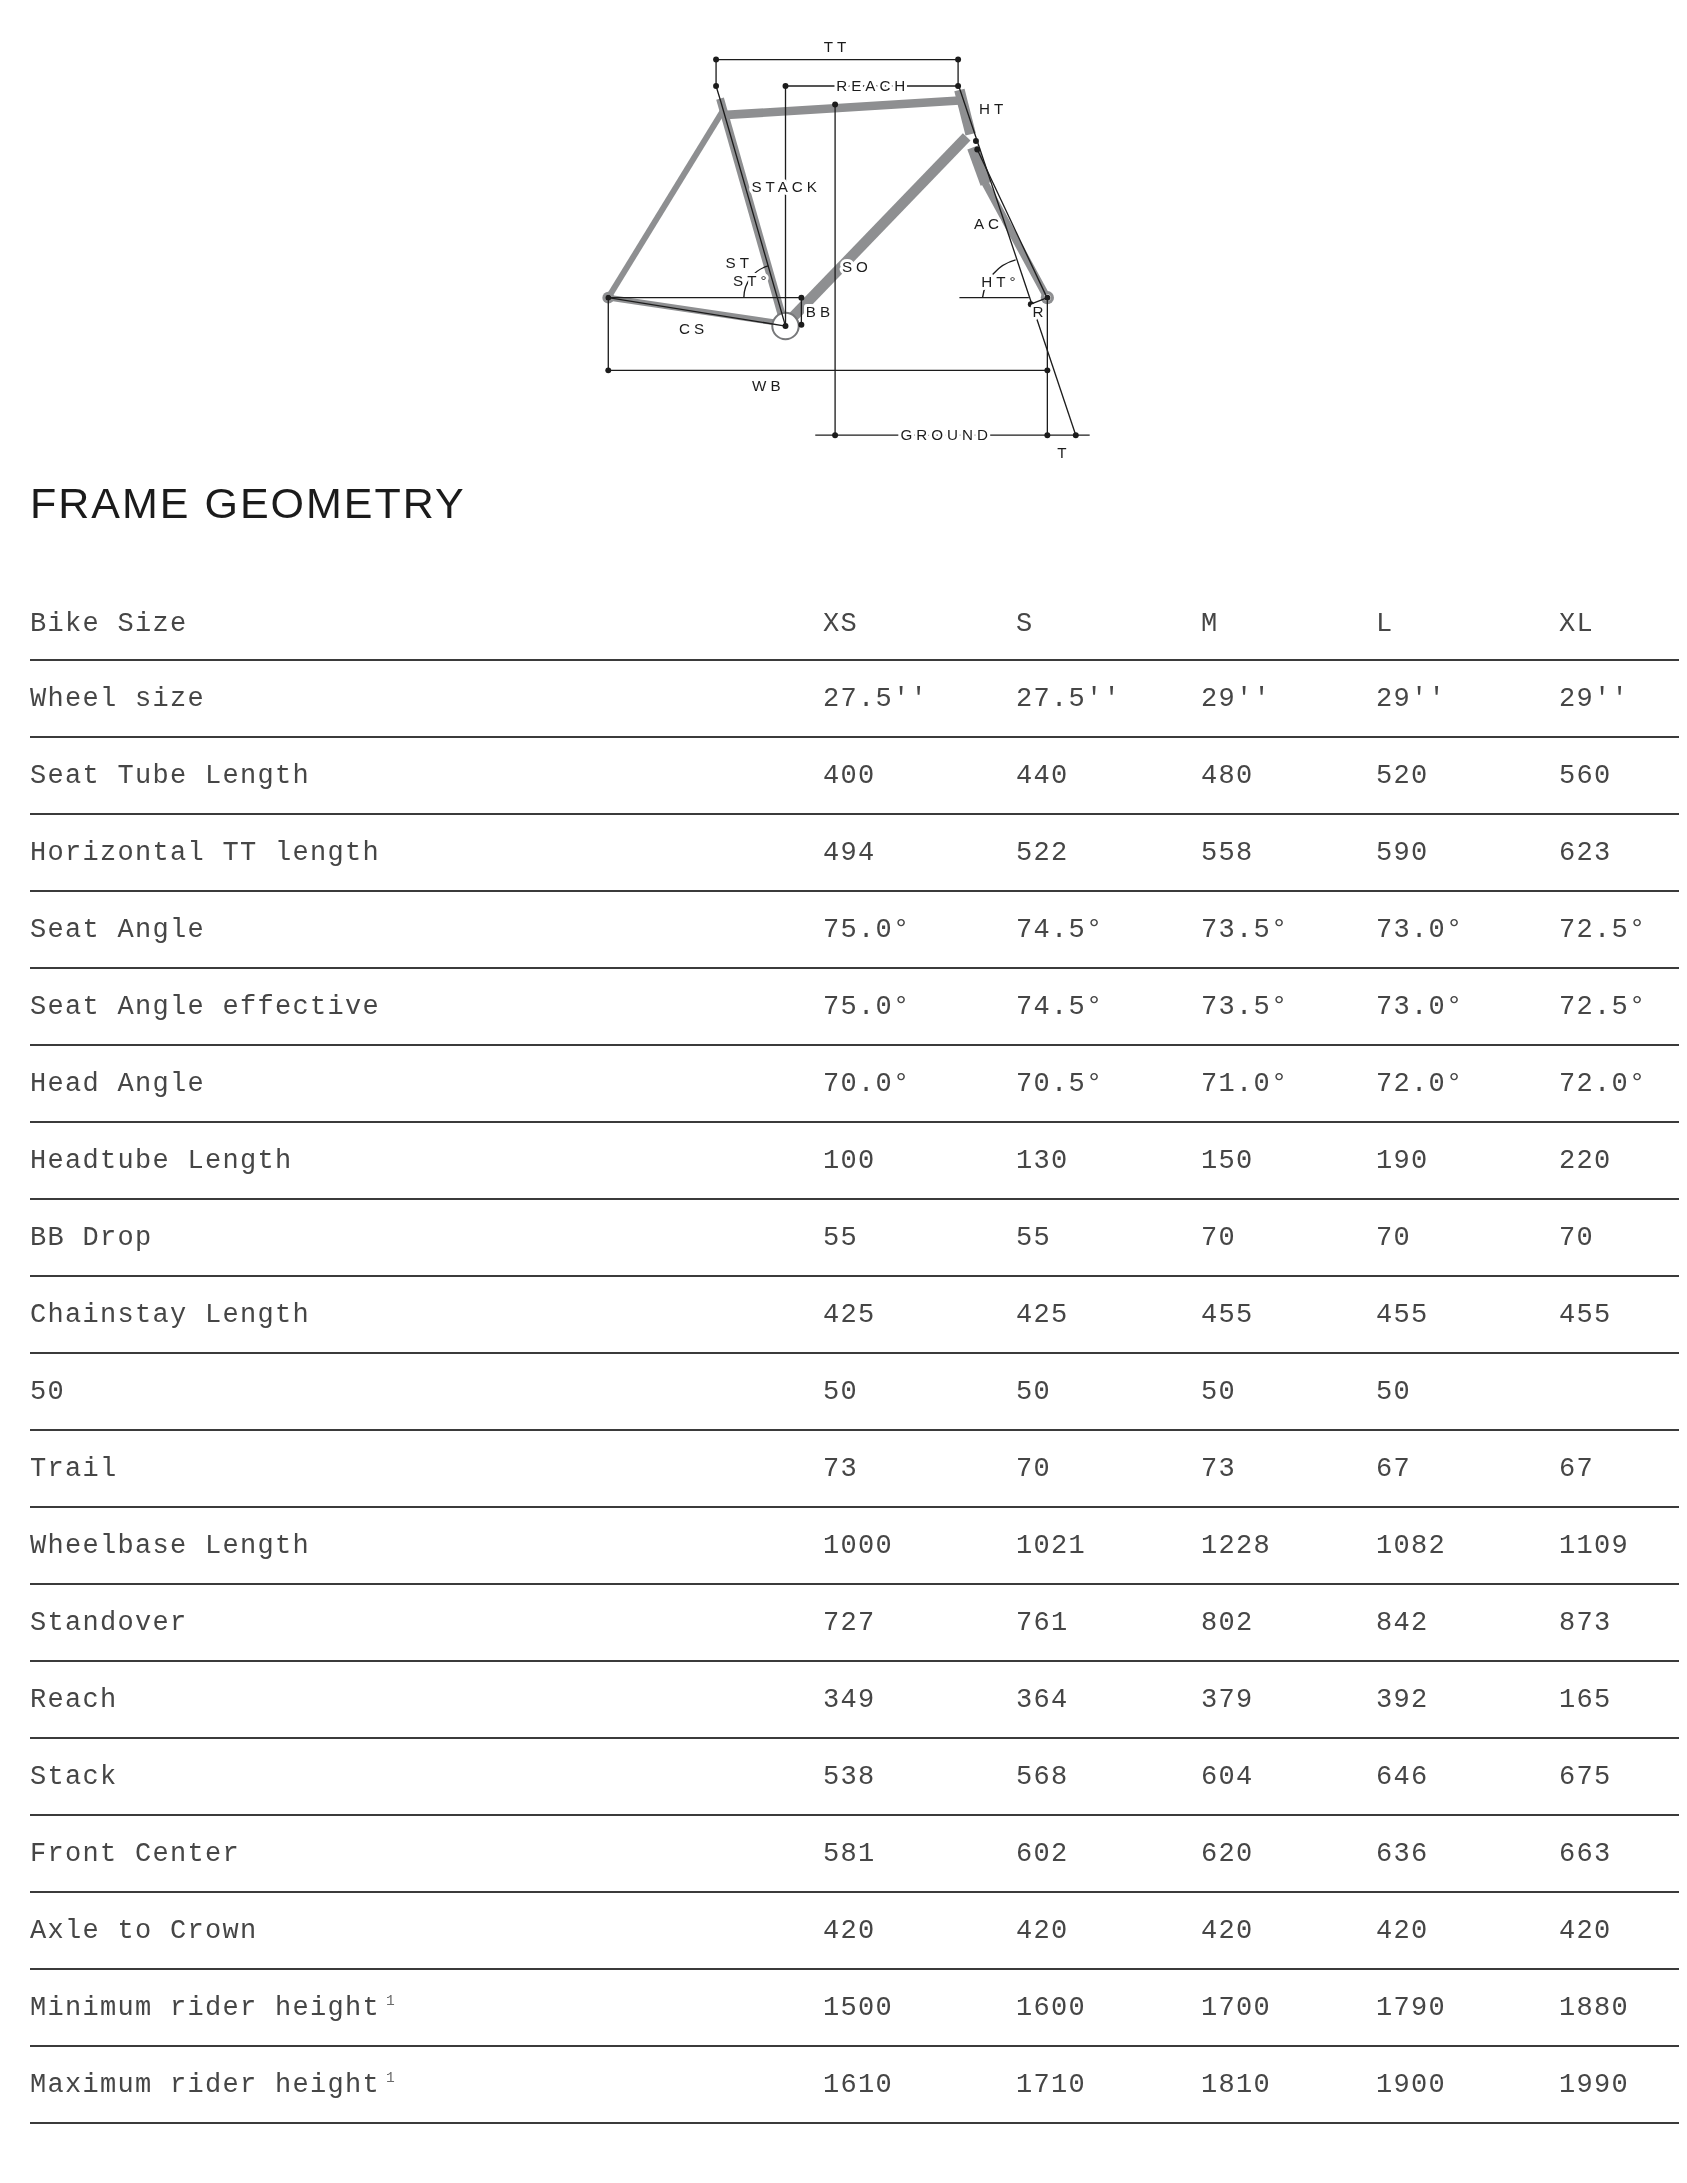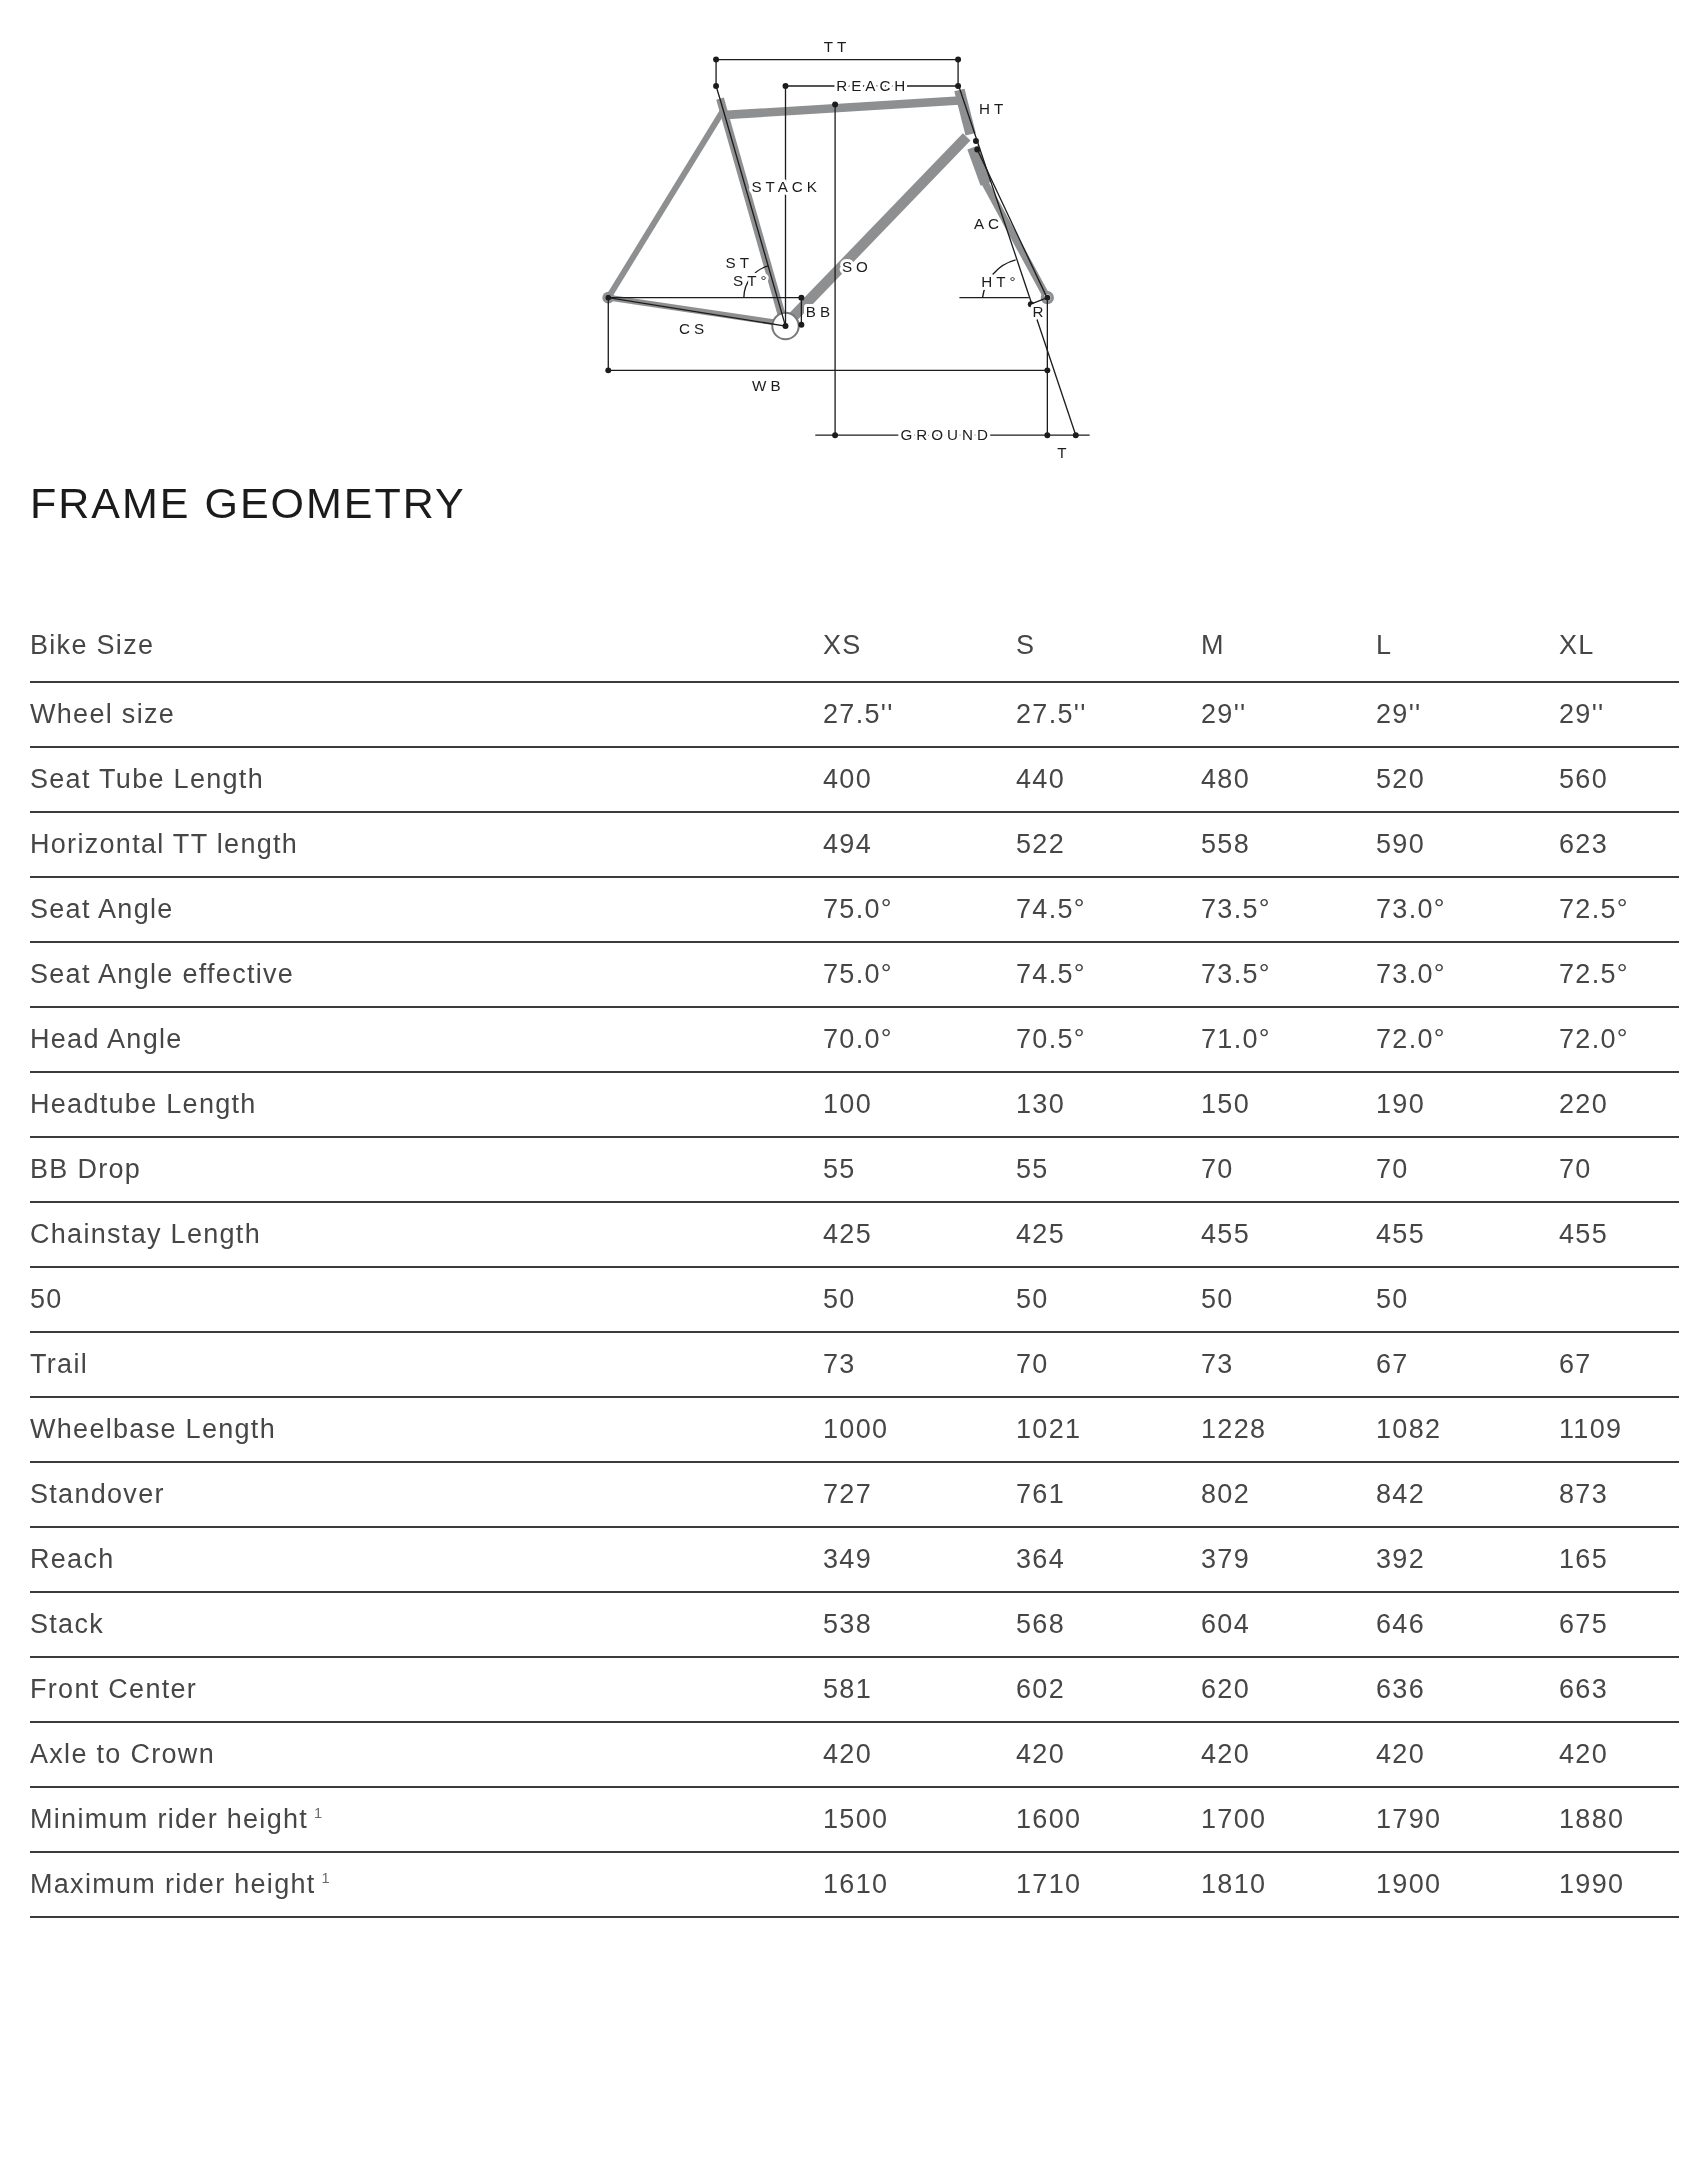--- a/index.html
+++ b/index.html
@@ -17,27 +17,27 @@
     fill:#1c1c1c;text-anchor:middle;paint-order:stroke;stroke:#ffffff;stroke-width:9px;
     stroke-linejoin:round;
   }
   
   .page-title{
     position:absolute;left:30px;top:479px;margin:0;
     font-size:43px;font-weight:400;letter-spacing:2px;color:#1b1b1b;white-space:nowrap;
   }
   
   .geo-table{
-    position:absolute;left:30px;top:610px;width:1649px;color:#464646;
+    position:absolute;left:30px;top:588px;width:1649px;color:#464646;font-family:Liberation Mono, monospace;
   }
   .trow{
     display:grid;
     grid-template-columns:793px 193px 185px 175px 183px 120px;
     align-items:center;
-    height:65px;
+    height:77px;
     border-bottom:2.6px solid #3b3b3b;
     box-sizing:border-box;
   }
   .trow.header{height:73px;}
   .cell{
     font-size:27px;letter-spacing:1.3px;white-space:nowrap;
   }
   sup.fn{
     font-size:14.6px;color:#6a6a6a;margin-left:6px;vertical-align:super;letter-spacing:0;
   }

